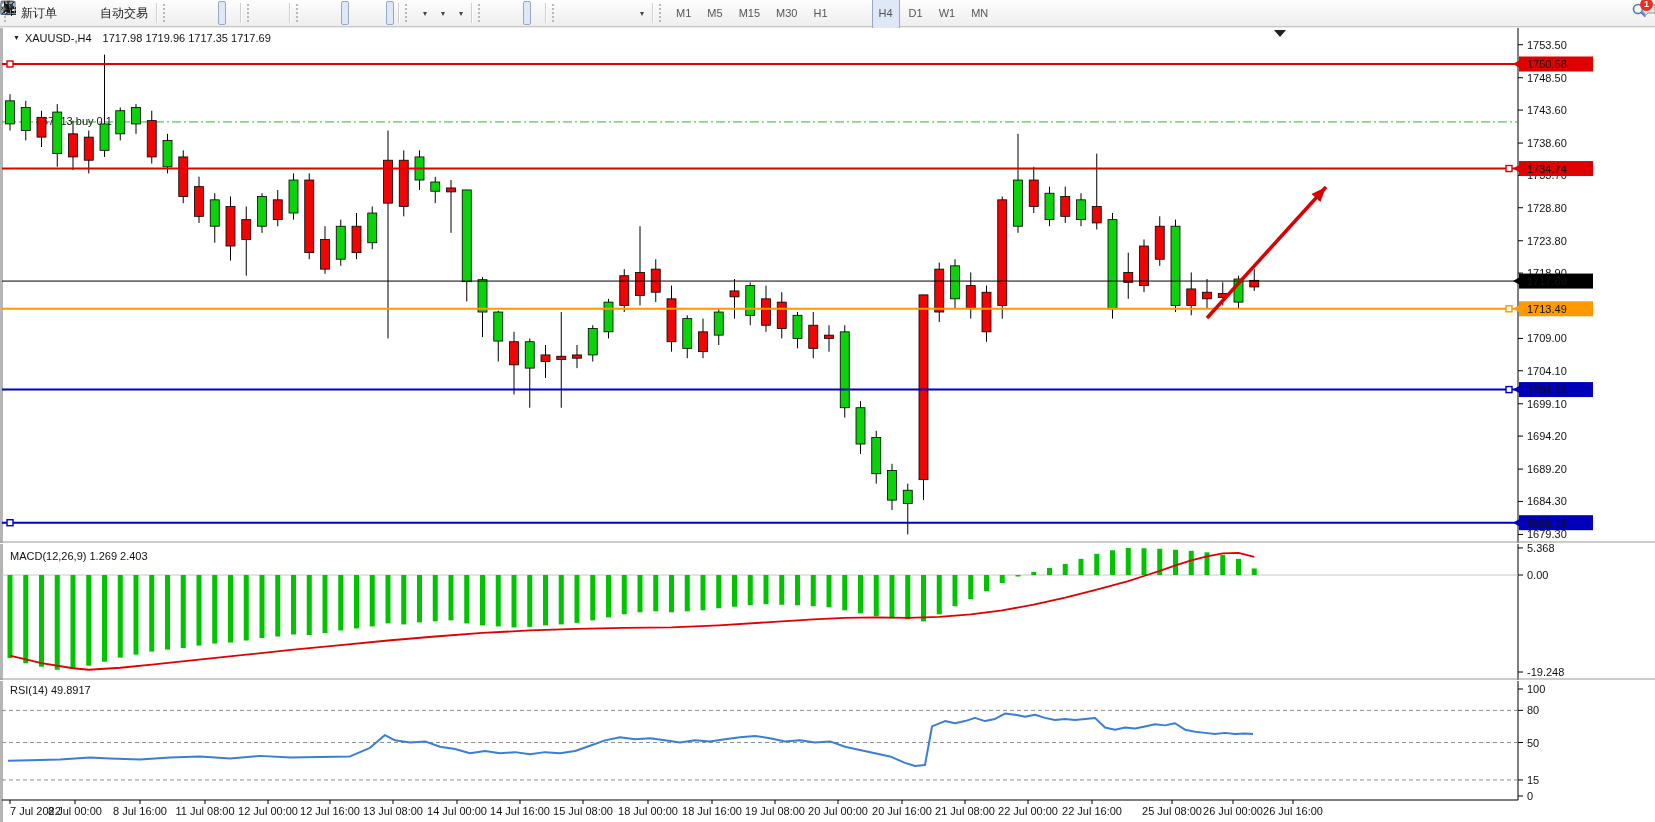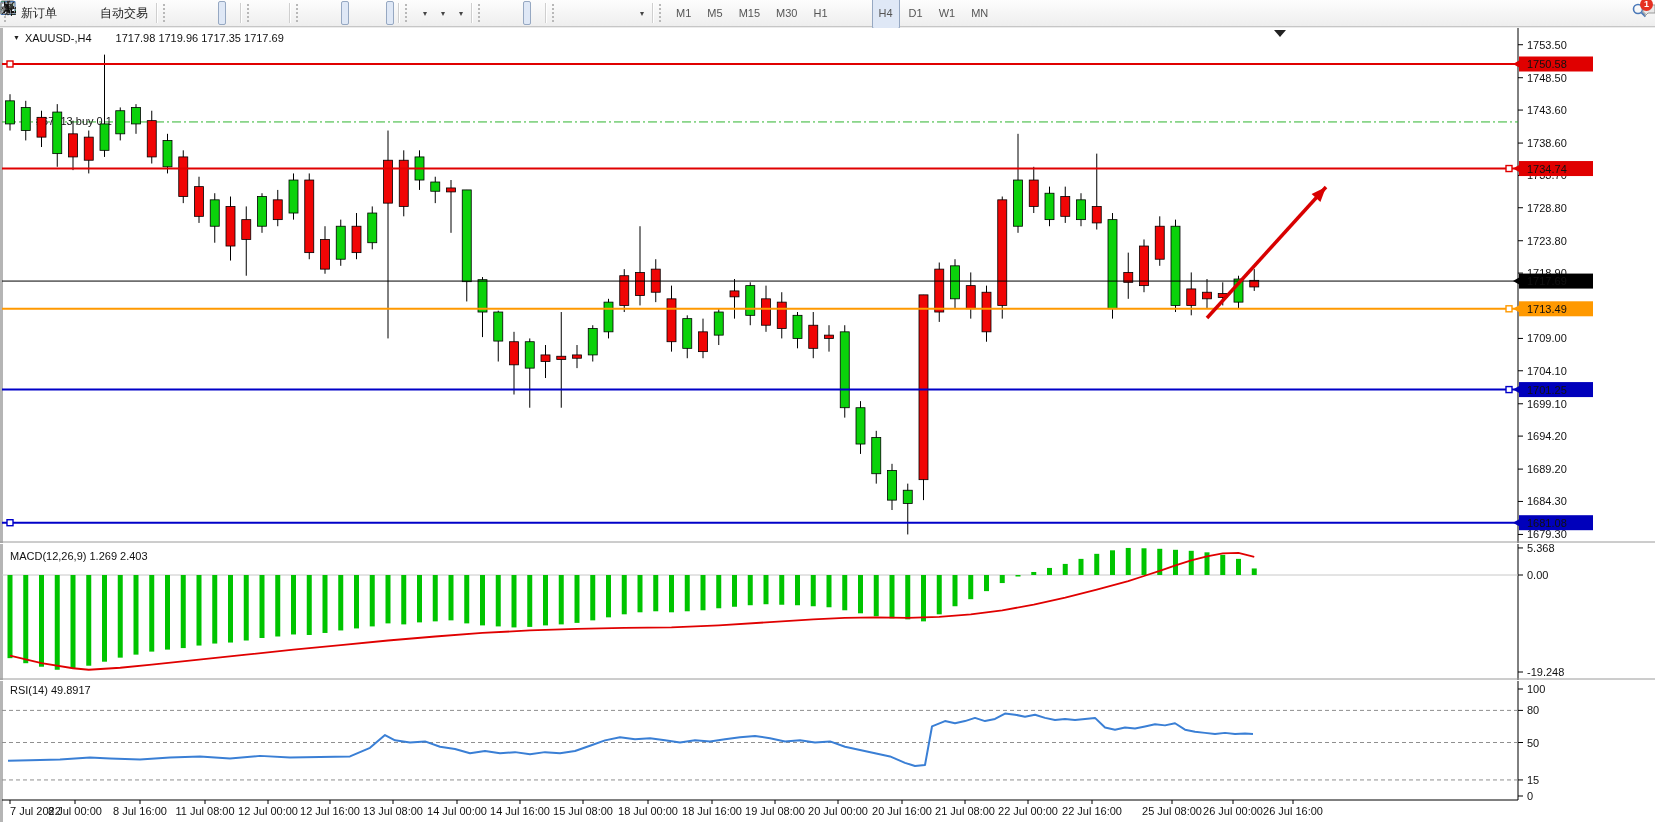--- a/index.html
+++ b/index.html
@@ -13,21 +13,21 @@
   .tb-btn.pressed{border:1px solid #96a8c2;background:#dfe8f6;margin-left:36px;}
   .tb-btn .caret{font-size:8px;color:#444;margin-left:1px;}
   .tb-btn.tf{font-size:11px;color:#333;padding:4px 6px;font-weight:normal;color:#555;}
   .tb-right{position:absolute;right:6px;top:1px;display:flex;align-items:center;height:24px;}
   .badge{position:absolute;top:-4px;right:-6px;background:#e53022;color:#fff;border-radius:50%;
     width:13px;height:13px;font-size:9px;line-height:13px;text-align:center;font-weight:bold;}
   .chart-window{position:absolute;left:0;top:28px;width:1655px;height:794px;background:#fff;
     border-left:3px solid #b5b5b5;box-sizing:border-box;}
   .chart-title{position:absolute;left:10px;top:4px;font-size:11px;color:#111;z-index:5;}
   .chart-title .tri{font-size:7px;vertical-align:2px;margin-right:5px;color:#222;}
-  .chart-title .ohlc{margin-left:24px;}
+  .chart-title .ohlc{margin-left:11px;}
   svg text{font-family:"Liberation Sans",sans-serif;font-size:11px;fill:#111;}
   svg{position:absolute;left:0;top:0;}
 </style>
 </head>
 <body>
 
 <div class="toolbar" id="toolbar">
     <span class="tb-grip"></span>
     <span class="tb-btn">
       <span class="icon" style="display:inline-flex">

